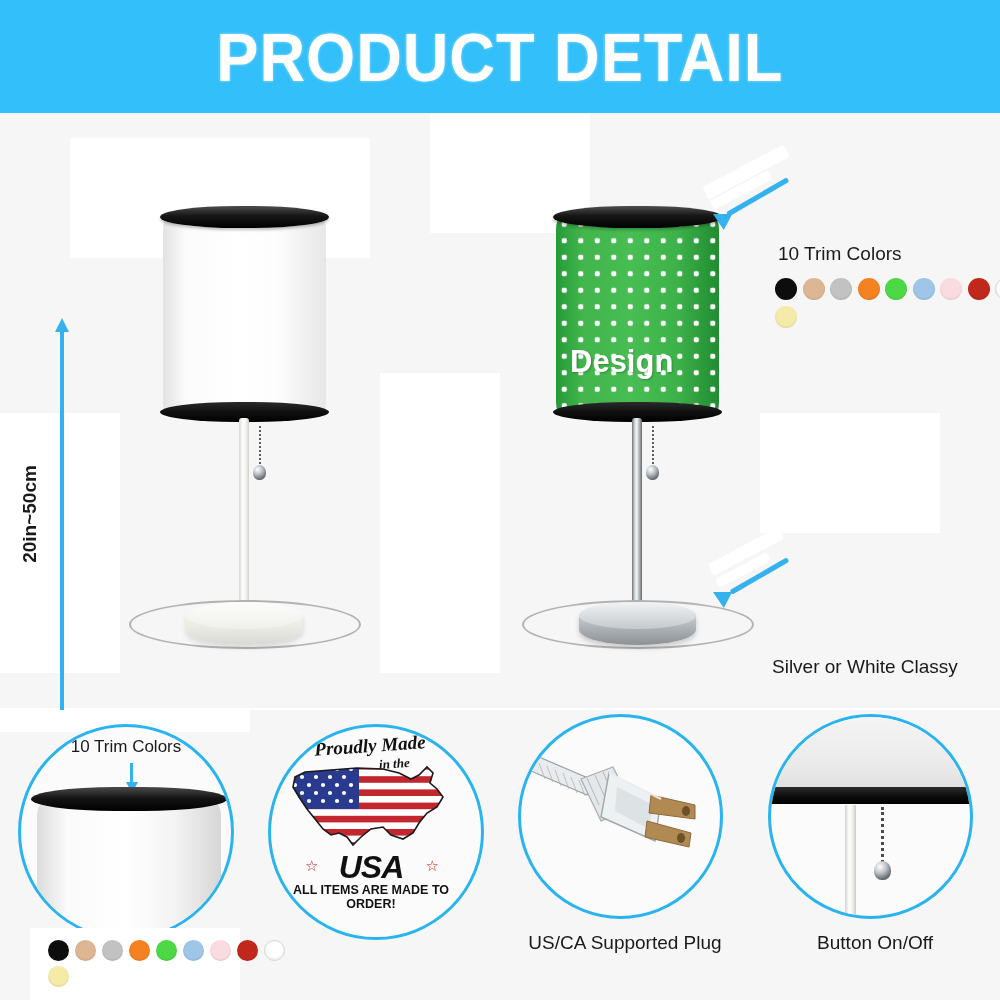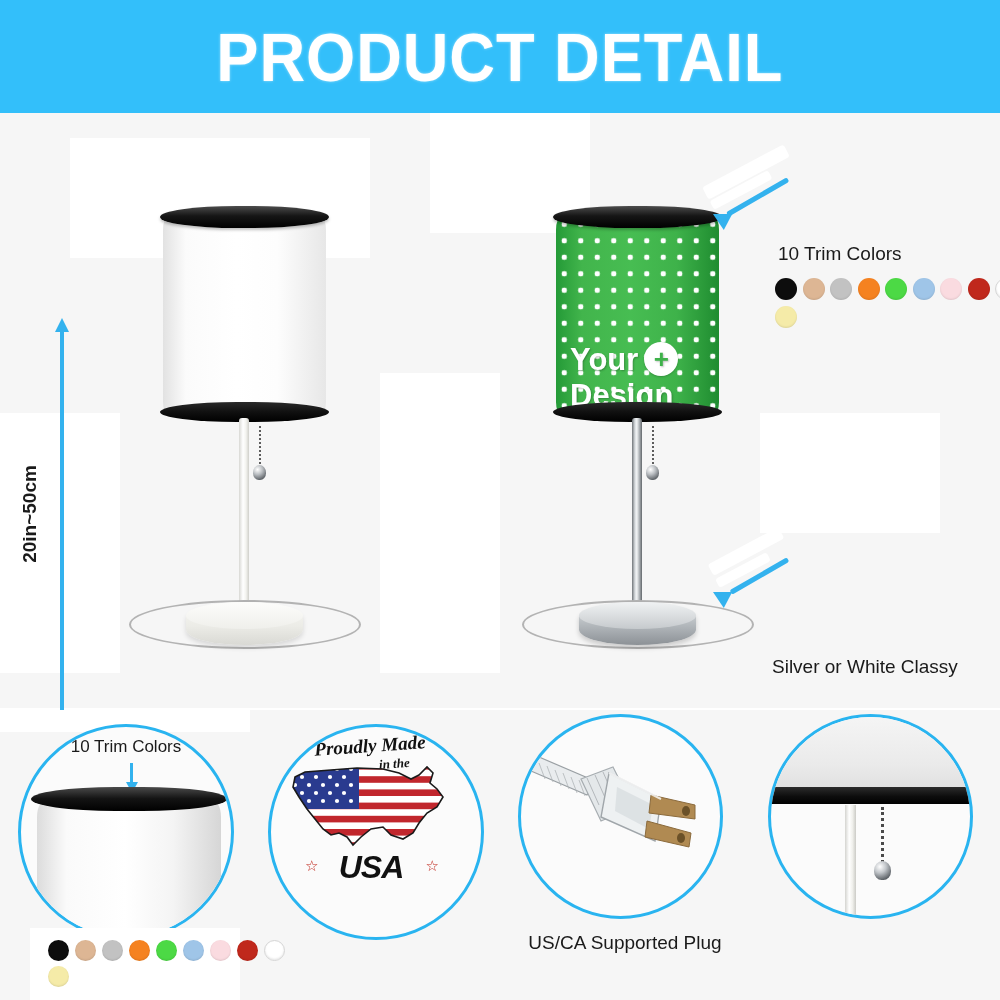--- a/index.html
+++ b/index.html
@@ -298,26 +298,20 @@
       <div class="cord" style="left:129px; top:487px; width:232px; height:49px;"></div>
       <div class="base base-white" style="left:186px; top:489px; width:117px; height:43px;">
         <div class="base-top base-top-white"></div>
       </div>
     </div>
 
     <div class="lamp">
       <div class="shade-wrap" style="left:556px; top:93px; width:163px;">
         <div class="shade-body shade-green">
           <div class="design-text">
-            <div class="dt-row">
-              <span>Your</span>
-              <span class="plus-badge">
-                <span>+</span>
-              </span>
-            </div>
             <div class="dt-row" style="margin-top:4px;">
               <span>Design</span>
             </div>
           </div>
         </div>
         <div class="trim-bot" style="top:196px; bottom:auto;"></div>
         <div class="trim-top"></div>
       </div>
       <div class="pole pole-silver" style="left:632px; top:305px; height:205px;"></div>
       <div class="chain" style="left:652px; top:313px; height:42px;"></div>
@@ -432,20 +426,21 @@
               </g>
             </g>
             <path d="M8,14 L18,9 L44,7 L70,5 L96,6 L112,10 L124,16 L132,12 L140,4 L146,10 L143,20 L150,26 L156,34
                      L150,44 L140,50 L132,60 L126,70 L116,76 L104,72 L96,64 L84,66 L74,74 L66,82 L60,74 L52,70
                      L44,72 L36,66 L28,56 L20,46 L12,34 L6,24 Z" fill="none" stroke="#1a1a1a" stroke-width="1.6"></path>
           </svg>
 
           <div class="usa-star" style="left:22px;">☆</div>
           <div class="usa-word">USA</div>
           <div class="usa-star" style="right:20px;">☆</div>
+          <div class="usa-sub">ALL ITEMS ARE MADE TO ORDER!</div>
         </div>
       </div>
     </div>
 
     <div class="fpanel fp3">
       <div class="circle" style="left:18px; top:4px; width:205px; height:205px;">
         <svg class="plug-svg" width="190" height="150" viewBox="0 0 190 150">
           <g stroke="#9aa0a4" stroke-width="1.2" fill="#e9ecee">
             <path d="M2,28 L58,52 L66,38 L10,14 Z"></path>
           </g>
@@ -478,20 +473,21 @@
     </div>
 
     <div class="fpanel fp4">
       <div class="circle" style="left:18px; top:4px; width:205px; height:205px;">
         <div class="bo-shade"></div>
         <div class="bo-trim"></div>
         <div class="bo-pole"></div>
         <div class="bo-chain"></div>
         <div class="bo-ball"></div>
       </div>
+      <div class="fcaption" style="top:222px;">Button On/Off</div>
     </div>
 
     <div class="fwash" style="left:30px; top:218px; width:210px; height:72px;"></div>
   </div>
 
   <div class="bottom-swatches">
     <div class="swatch-row">
       <div class="swatch" style="background:#0d0d0d"></div>
       <div class="swatch" style="background:#ddb694"></div>
       <div class="swatch" style="background:#c2c2c2"></div>

